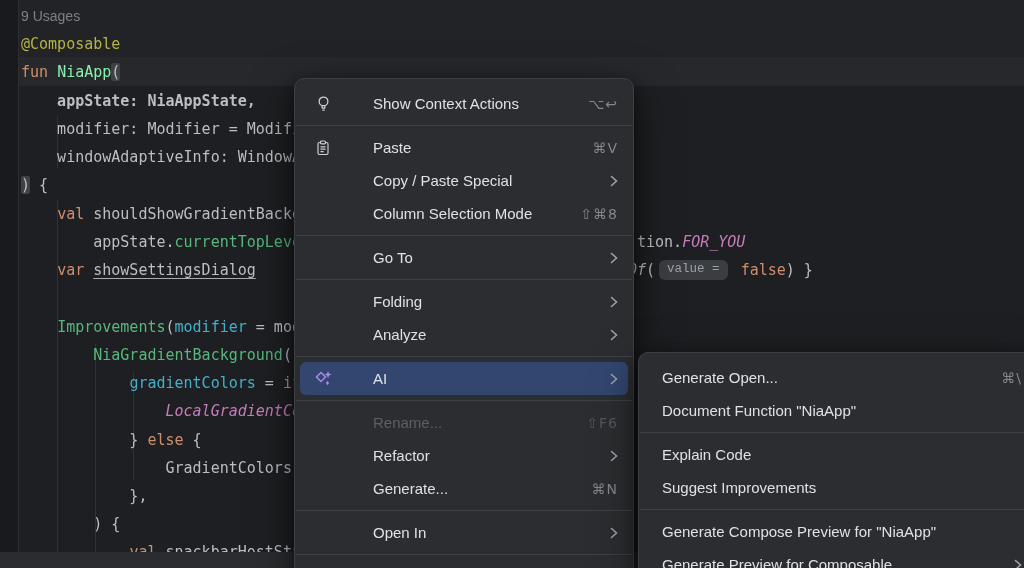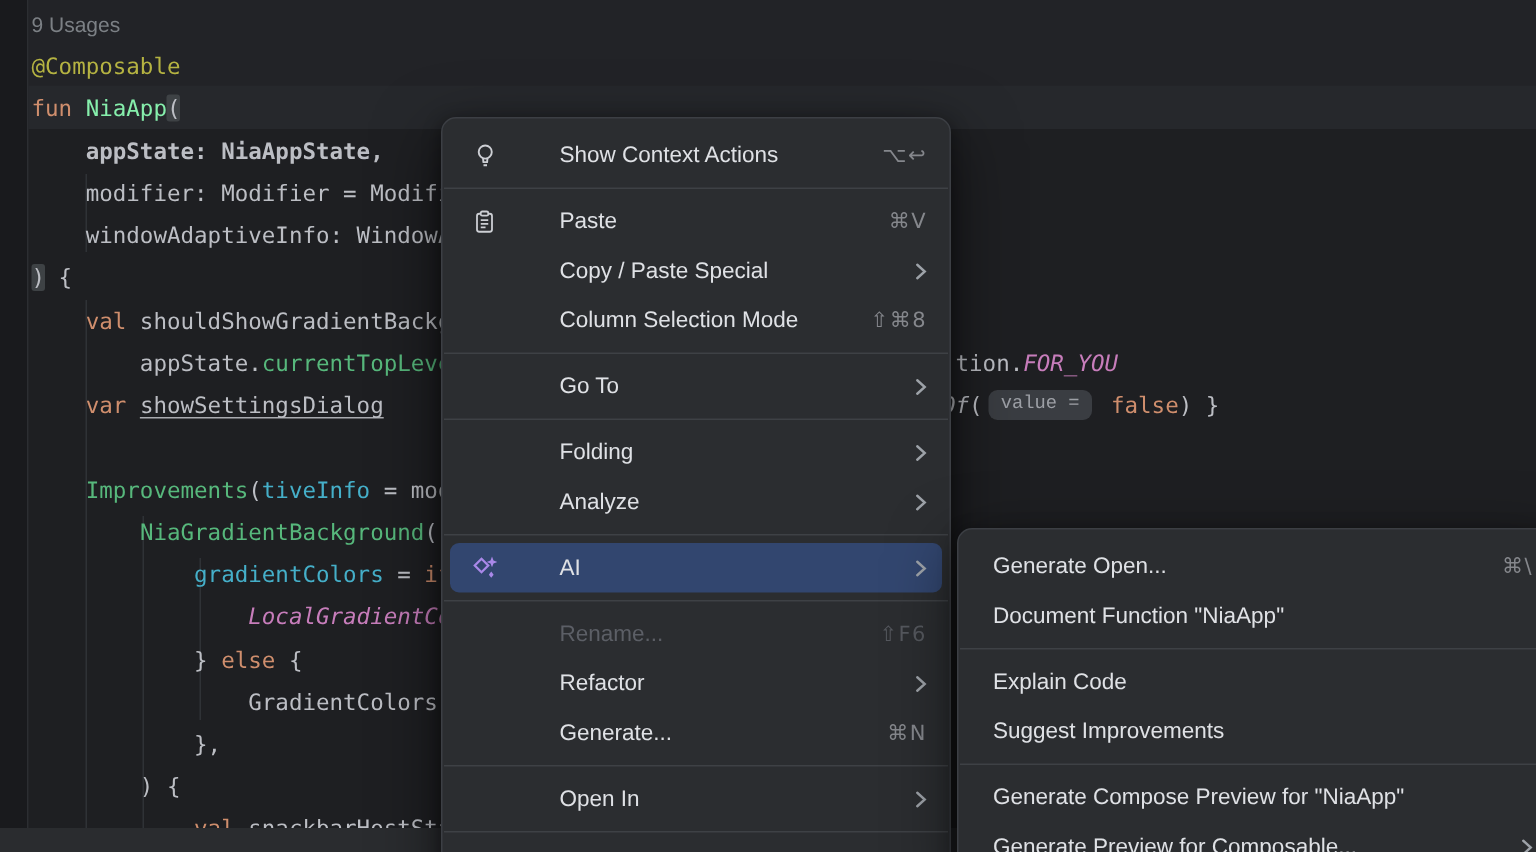--- a/index.html
+++ b/index.html
@@ -75,21 +75,21 @@
       <div class="code-line" style="top: 2px;"><span class="seg" style="left: 21px;"><span class="hint">9 Usages</span></span></div>
       <div class="code-line" style="top: 30px;"><span class="seg" style="left: 21px;"><span class="a">@Composable</span></span></div>
       <div class="code-line" style="top: 58px;"><span class="seg" style="left: 21px;"><span class="k">fun </span><span class="f">NiaApp</span><span class="p br">(</span></span></div>
       <div class="code-line" style="top: 87px;"><span class="seg" style="left: 21px; font-weight: bold;"><span class="p">    appState: NiaAppState,</span></span></div>
       <div class="code-line" style="top: 115px;"><span class="seg" style="left: 21px;"><span class="p">    modifier: Modifier = Modifier,</span></span></div>
       <div class="code-line" style="top: 143px;"><span class="seg" style="left: 21px;"><span class="p">    windowAdaptiveInfo: WindowAdaptive</span></span></div>
       <div class="code-line" style="top: 171px;"><span class="seg" style="left: 21px;"><span class="p br">)</span><span class="p"> {</span></span></div>
       <div class="code-line" style="top: 200px;"><span class="seg" style="left: 21px;"><span class="p">    </span><span class="k">val</span><span class="p"> shouldShowGradientBackground =</span></span></div>
       <div class="code-line" style="top: 228px;"><span class="seg" style="left: 21px;"><span class="p">        appState.</span><span class="g">currentTopLevelDestination</span></span><span class="seg" style="left: 637px;"><span class="p">tion.</span><span class="m">FOR_YOU</span></span></div>
       <div class="code-line" style="top: 256px;"><span class="seg" style="left: 21px;"><span class="p">    </span><span class="k">var</span><span class="p"> </span><span class="p u">showSettingsDialog</span></span><span class="seg" style="left: 628px;"><span class="p i">Of</span><span class="p">(</span><span class="chip">value =</span><span class="p"> </span><span class="k">false</span><span class="p">) }</span></span></div>
-      <div class="code-line" style="top: 313px;"><span class="seg" style="left: 21px;"><span class="p">    </span><span class="g">Improvements</span><span class="p">(</span><span class="c">tiveInfo</span><span class="p"> = modifier) {</span></span></div>
+      <div class="code-line" style="top: 313px;"><span class="seg" style="left: 21px;"><span class="p">    </span><span class="g">Improvements</span><span class="p">(</span><span class="c">modifier</span><span class="p"> = modifier) {</span></span></div>
       <div class="code-line" style="top: 341px;"><span class="seg" style="left: 21px;"><span class="p">        </span><span class="g">NiaGradientBackground</span><span class="p">(</span></span></div>
       <div class="code-line" style="top: 369px;"><span class="seg" style="left: 21px;"><span class="p">            </span><span class="c">gradientColors</span><span class="p"> = </span><span class="k">if</span><span class="p"> (shouldShowGradientBackground) {</span></span></div>
       <div class="code-line" style="top: 397px;"><span class="seg" style="left: 21px;"><span class="p">                </span><span class="m">LocalGradientColors</span><span class="p">.current</span></span></div>
       <div class="code-line" style="top: 426px;"><span class="seg" style="left: 21px;"><span class="p">            } </span><span class="k">else</span><span class="p"> {</span></span></div>
       <div class="code-line" style="top: 454px;"><span class="seg" style="left: 21px;"><span class="p">                GradientColors()</span></span></div>
       <div class="code-line" style="top: 482px;"><span class="seg" style="left: 21px;"><span class="p">            },</span></span></div>
       <div class="code-line" style="top: 510px;"><span class="seg" style="left: 21px;"><span class="p">        ) {</span></span></div>
       <div class="code-line" style="top: 538px;"><span class="seg" style="left: 21px;"><span class="p">            </span><span class="k">val</span><span class="p"> snackbarHostState = remember {</span></span></div>
     </div>
   <div class="bottom-strip"></div>

